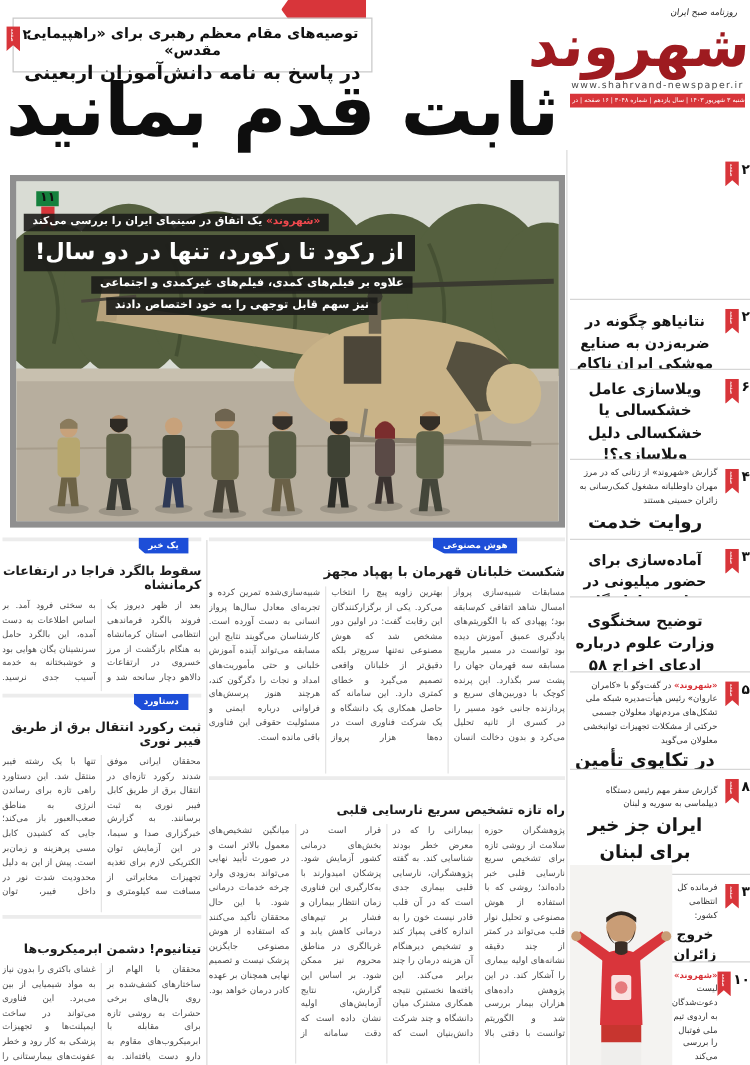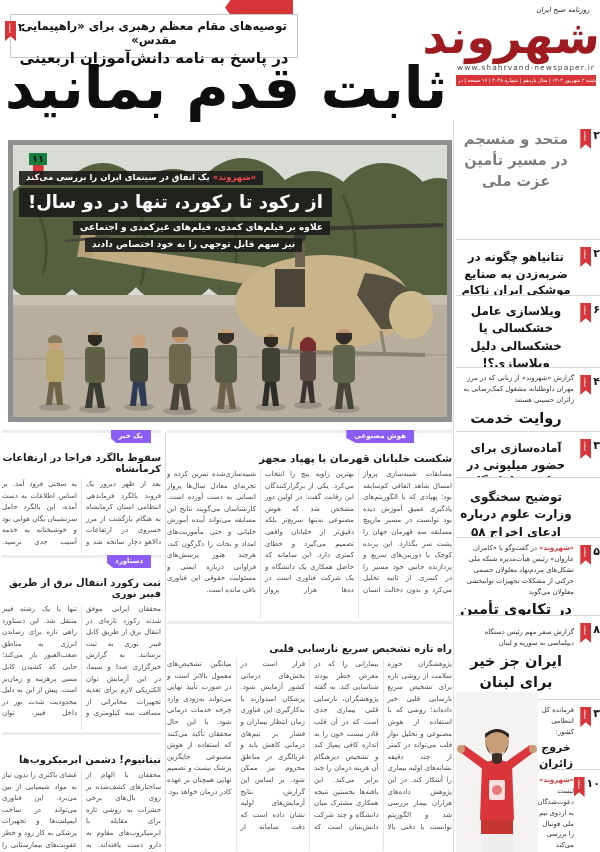--- a/index.html
+++ b/index.html
@@ -31,21 +31,21 @@
   #ph-kicker{left:6px;top:26px;font-size:8.5px;font-weight:bold;}
   #ph-title{left:6px;top:43px;font-size:18px;font-weight:bold;padding:3px 9px 5px;}
   #ph-sub1{left:60px;top:76px;font-size:9px;font-weight:bold;}
   #ph-sub2{left:72px;top:93px;font-size:9px;font-weight:bold;}
   .brand{color:#f0494e;font-weight:bold;}
   
   #left-group{position:absolute;left:0;top:428px;width:163px;height:424px;padding:0 2px;box-sizing:border-box;overflow:hidden;}
   #mid-group{position:absolute;left:167px;top:428px;width:285px;height:424px;box-sizing:border-box;overflow:hidden;}
   .vrule{position:absolute;width:1px;background:#dcdcdc;}
   .sec{position:relative;height:16px;border-top:3px solid #ececec;margin-top:2px;}
-  .tab{position:absolute;top:-3px;right:10px;background:#8b5cf6;color:#fff;font-size:7px;font-weight:bold;padding:2px 8px 3px;clip-path:polygon(0 0,100% 0,100% 100%,14% 100%,0 62%);}
+  .tab{position:absolute;top:-3px;right:10px;background:#1d4ed8;color:#fff;font-size:7px;font-weight:bold;padding:2px 8px 3px;clip-path:polygon(0 0,100% 0,100% 100%,14% 100%,0 62%);}
   .art-title{font-size:10px;font-weight:bold;color:#1c1c1c;text-align:right;margin:3px 0 5px;}
   .art-body{font-size:7px;line-height:1.66;color:#4a4a4a;text-align:justify;column-gap:9px;column-rule:1px solid #e4e4e4;overflow:hidden;}
   .c3{column-count:3;height:150px;}
   .c4{column-count:4;height:192px;}
   .c2{column-count:2;}
   
   #sb-rule{left:453px;top:120px;height:732px;}
   #sidebar{position:absolute;left:456px;top:122px;width:144px;height:730px;}
   .sb-item{position:relative;box-sizing:border-box;border-bottom:1px solid #d6d6d6;padding:5px 26px 0 2px;overflow:hidden;}
   .sb-badge{position:absolute;right:0;top:7px;display:flex;gap:2px;align-items:flex-start;}
@@ -224,21 +224,20 @@
 
   <div id="sidebar">
 
     <div class="sb-item" style="height:118px">
       <span class="sb-badge">
           <span class="bnum">۲</span>
           <span class="flag">
             <u>صفحه</u>
           </span>
         </span>
-      <h3 class="sb-head big gray">متحد و منسجم در مسیر تأمین عزت ملی</h3>
     </div>
 
     <div class="sb-item" style="height:56px">
       <span class="sb-badge">
           <span class="bnum">۲</span>
           <span class="flag">
             <u>صفحه</u>
           </span>
         </span>
       <h3 class="sb-head" style="font-size:11.5px;margin-top:4px">نتانیاهو چگونه در ضربه‌زدن به صنایع موشکی ایران ناکام ماند؟</h3>

